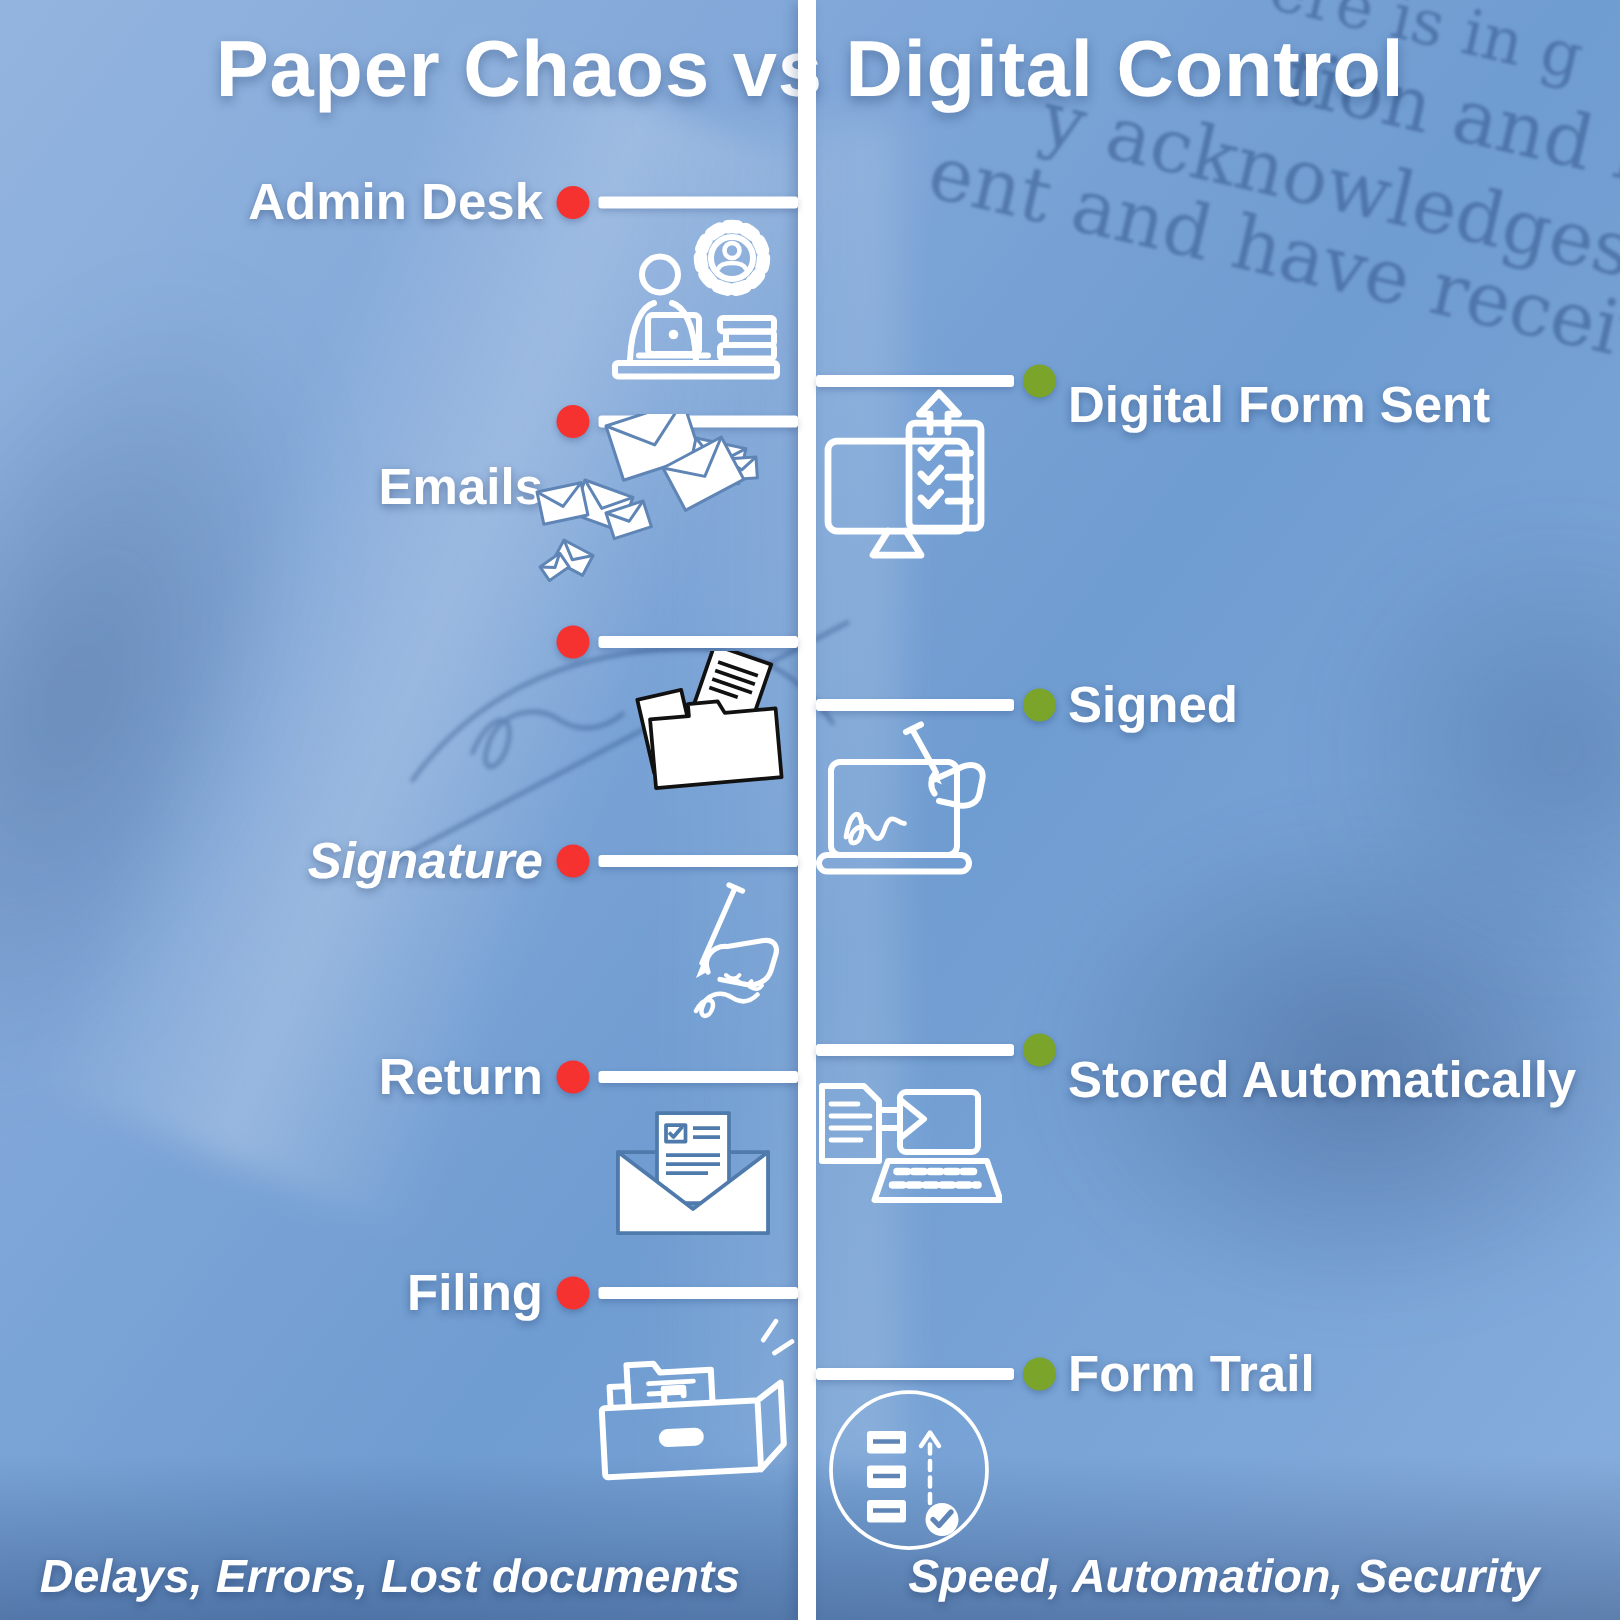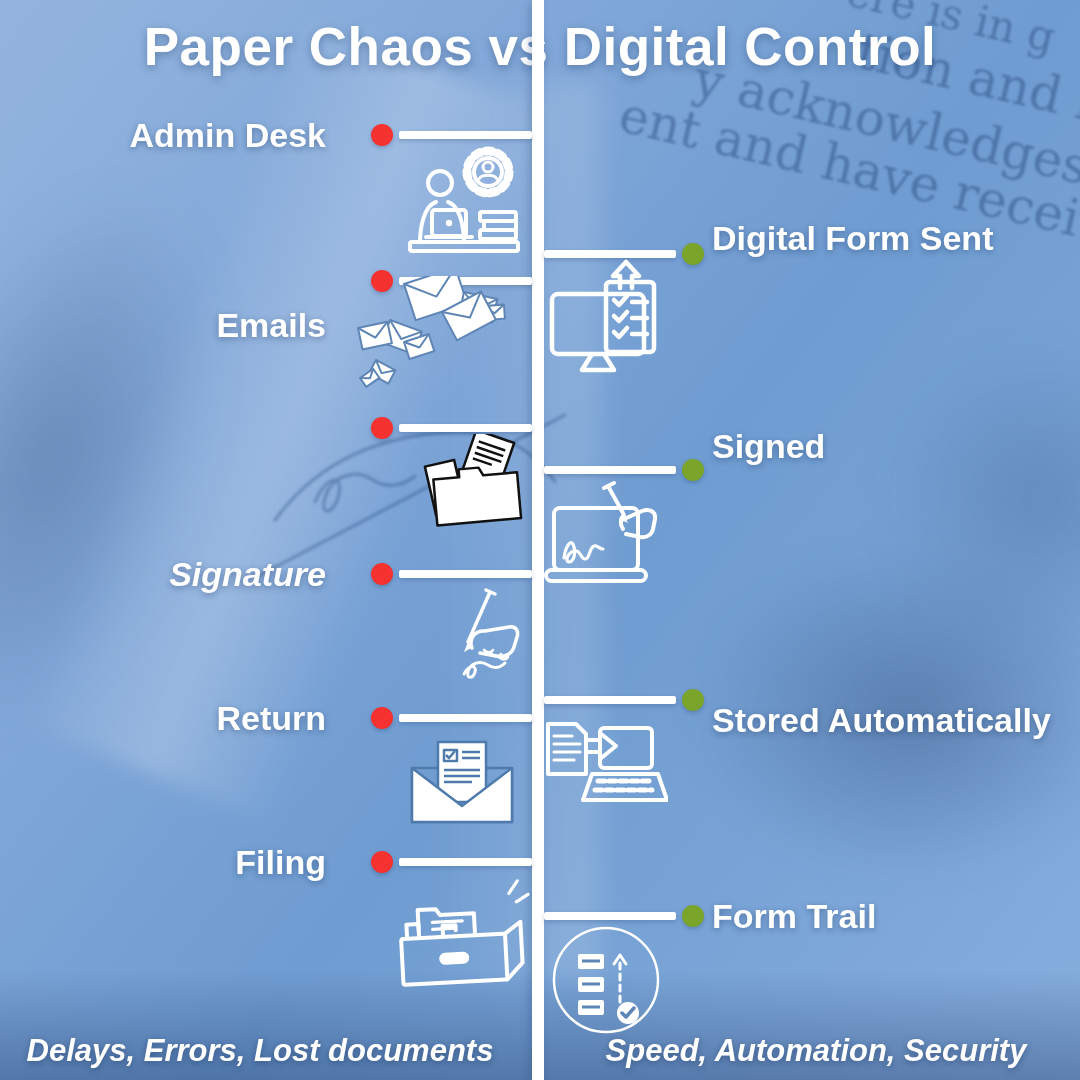--- a/index.html
+++ b/index.html
@@ -39,21 +39,21 @@
   .rung{position:absolute;height:8px;background:var(--line,#fff);border-radius:2px;
         box-shadow:0 2px 4px rgba(30,60,110,.25);}
   .rung.l{left:399px;width:133px;}
   .rung.r{left:544px;width:132px;}
   .dot{position:absolute;width:22px;height:22px;border-radius:50%;
        box-shadow:0 2px 4px rgba(30,60,110,.3);}
   .dot.red{left:371px;background:var(--red,#f5322f);}
   .dot.green{left:682px;background:var(--green,#7ba42a);}
   .lbl{position:absolute;color:#fff;font-size:34px;font-weight:800;line-height:36px;white-space:nowrap;
        text-shadow:0 2px 6px rgba(20,45,90,.4);}
-  .lbl.l{right:754px;text-align:left;}
+  .lbl.l{right:718px;text-align:left;}
   .lbl.r{left:712px;text-align:left;}
   .lbl.wrap{white-space:normal;width:340px;line-height:47px;}
   .icon{position:absolute;}
   svg{display:block;}
 </style>
 </head>
 <body>
 
 <div class="canvas">
 
@@ -97,25 +97,25 @@
   <div class="lbl l" style="top:700px;">Return</div>
   <div class="dot red" style="top:707px;"></div>
   <div class="rung l" style="top:714px;"></div>
 
   <div class="lbl l" style="top:844px;">Filing</div>
   <div class="dot red" style="top:851px;"></div>
   <div class="rung l" style="top:858px;"></div>
 
   <div class="rung r" style="top:250px;"></div>
   <div class="dot green" style="top:243px;"></div>
-  <div class="lbl r" style="top:220px;">Digital Form Sent</div>
+  <div class="lbl r" style="top:252px;">Digital Form Sent</div>
 
   <div class="rung r" style="top:466px;"></div>
   <div class="dot green" style="top:459px;"></div>
-  <div class="lbl r" style="top:428px;">Signed</div>
+  <div class="lbl r" style="top:452px;">Signed</div>
 
   <div class="rung r" style="top:696px;"></div>
   <div class="dot green" style="top:689px;"></div>
   <div class="lbl r wrap" style="top:697px;">Stored Automatically</div>
 
   <div class="rung r" style="top:912px;"></div>
   <div class="dot green" style="top:905px;"></div>
   <div class="lbl r" style="top:898px;">Form Trail</div>
 
   <svg class="icon" style="left:402px;top:146px;" width="124" height="110" viewBox="0 0 124 110">

